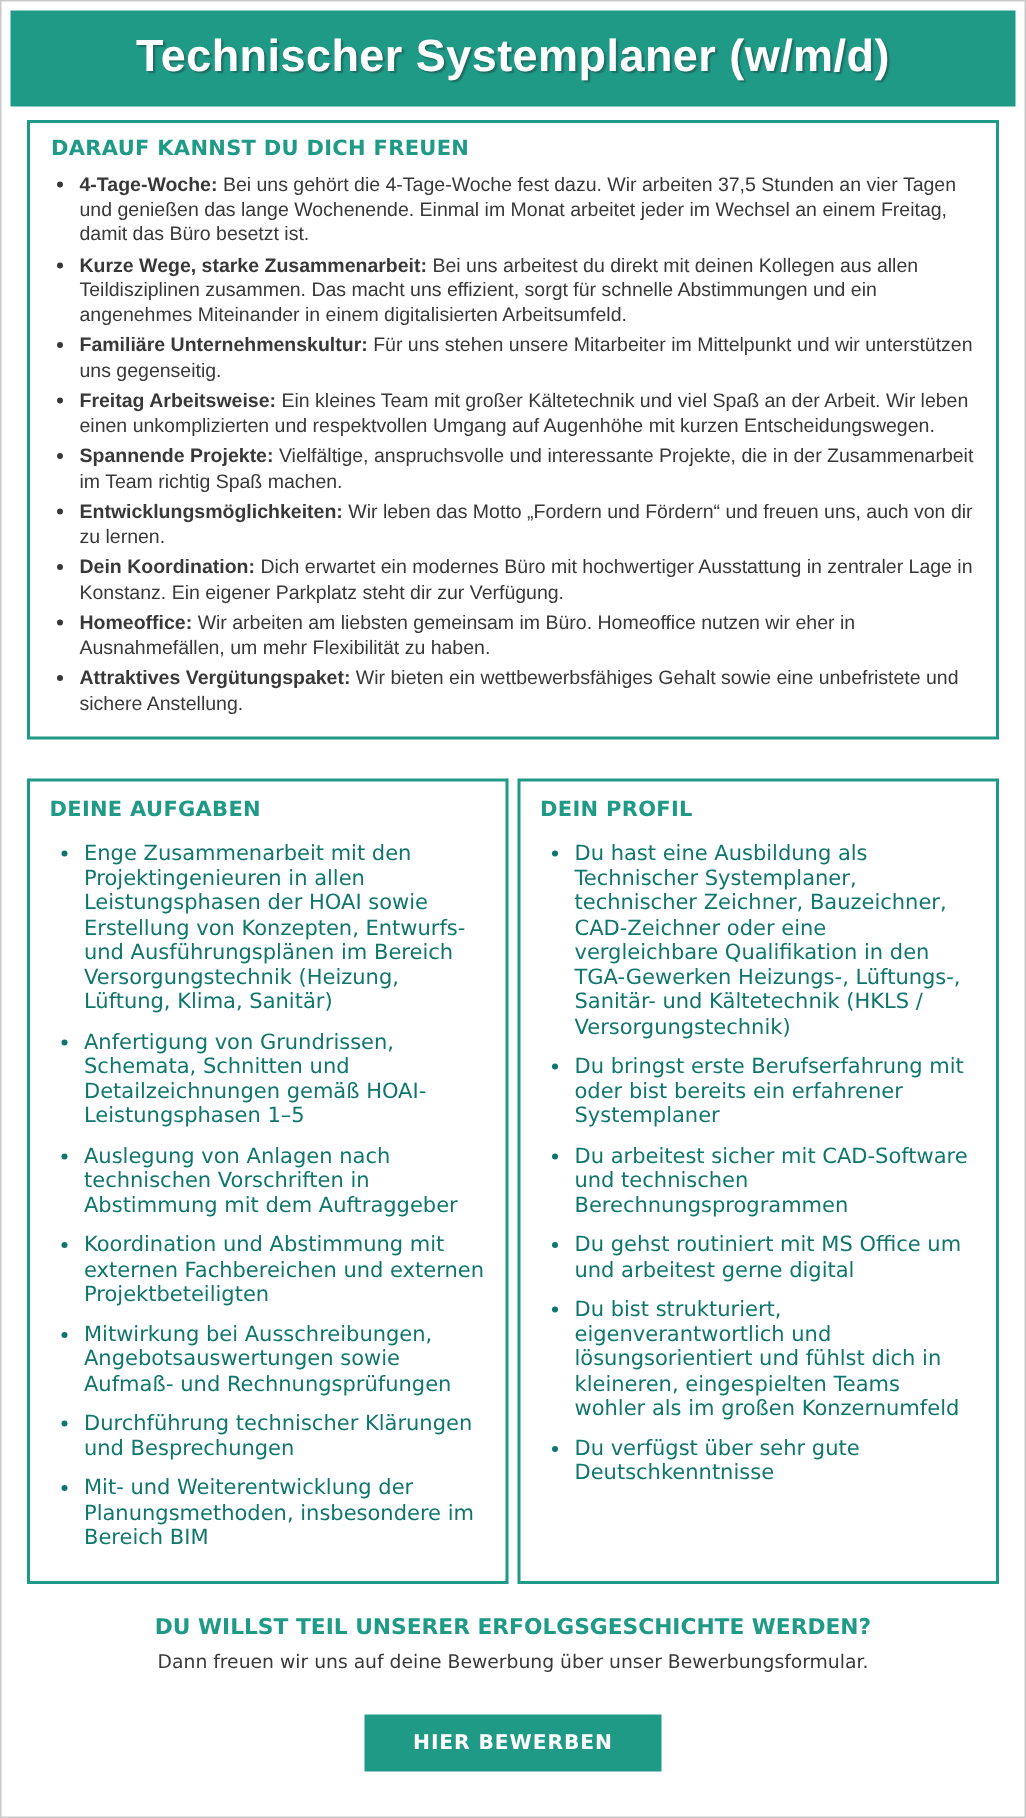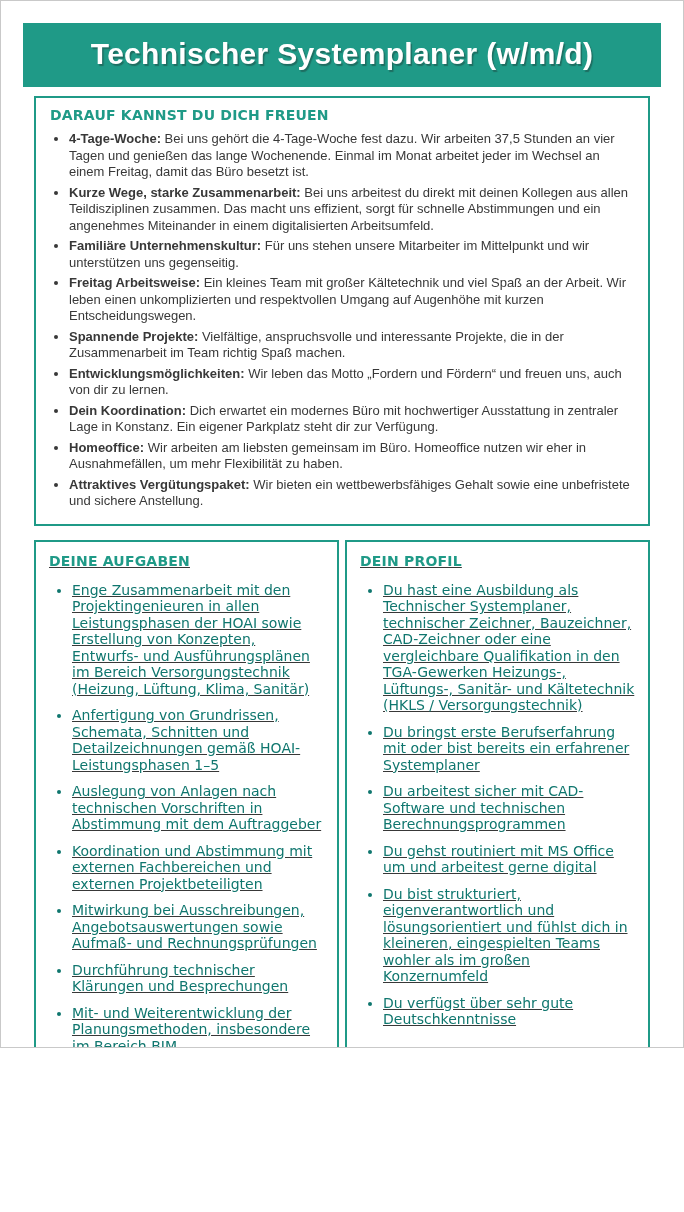--- a/index.html
+++ b/index.html
@@ -1,21 +1,21 @@
 <!DOCTYPE html>
 <html style="--teal: #1f9a87;"><head>
 <meta charset="utf-8">
 <style>
   * { box-sizing: border-box; }
   html, body { margin: 0; padding: 0; background: #ffffff; }
   .page {
-    width: 684px; height: 1048px;
+    width: 684px; height: 1212px;
     border: 1px solid #c9c9c9;
     background: #ffffff;
-    padding: 22px;
+    padding: 6px;
     overflow: hidden;
     font-family: "Liberation Sans", sans-serif;
     color: #383838;
   }
   
   .banner {
     background: var(--teal);
     color: #ffffff;
     text-align: center;
     padding: 13px 6px 15px;
@@ -54,23 +54,22 @@
     font-size: 13px;
     line-height: 16.5px;
     margin-bottom: 4px;
     color: #383838;
   }
   .benefits li b { font-weight: bold; }
   
   .columns {
     display: flex;
     gap: 6px;
-    margin: 14px 11px 0;
+    margin: 26px 11px 0;
     height: 537px;
-    text-decoration: underline;
   }
   .col {
     flex: 1;
     border: 2px solid var(--teal);
     padding: 11px 13px;
     font-family: "DejaVu Sans", sans-serif;
     overflow: hidden;
   }
   .col ul {
     margin: 13px 0 0;
@@ -160,14 +159,19 @@
         <li>Du bringst erste Berufserfahrung mit oder bist bereits ein erfahrener Systemplaner</li>
         <li>Du arbeitest sicher mit CAD-Software und technischen Berechnungsprogrammen</li>
         <li>Du gehst routiniert mit MS Office um und arbeitest gerne digital</li>
         <li>Du bist strukturiert, eigenverantwortlich und lösungsorientiert und fühlst dich in kleineren, eingespielten Teams wohler als im großen Konzernumfeld</li>
         <li>Du verfügst über sehr gute Deutschkenntnisse</li>
       </ul>
     </div>
 
   </div>
 
+  <div class="footer">
+    <h3 class="footer-heading">DU WILLST TEIL UNSERER ERFOLGSGESCHICHTE WERDEN?</h3>
+    <p class="footer-text">Dann freuen wir uns auf deine Bewerbung über unser Bewerbungsformular.</p>
+    <button class="apply-btn">HIER BEWERBEN</button>
+  </div>
 
 </div>
 
 </body></html>

